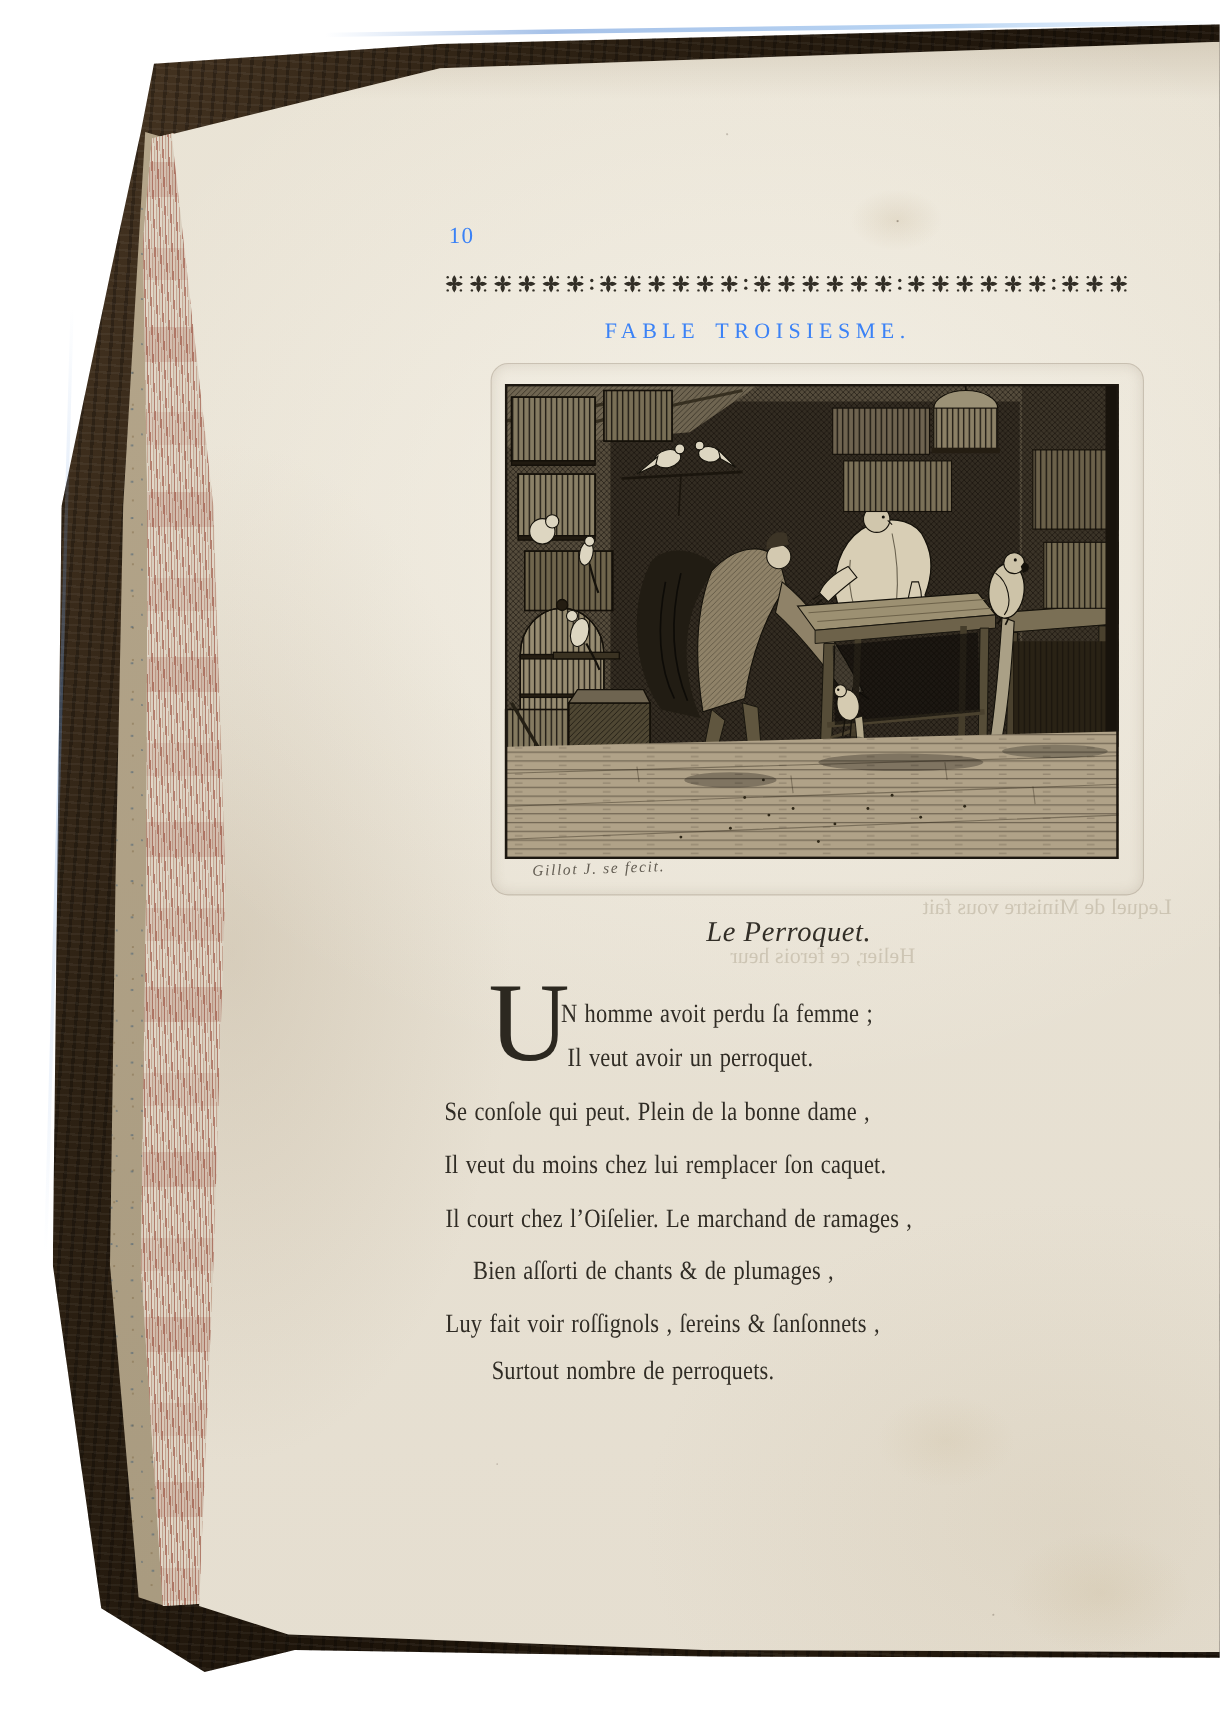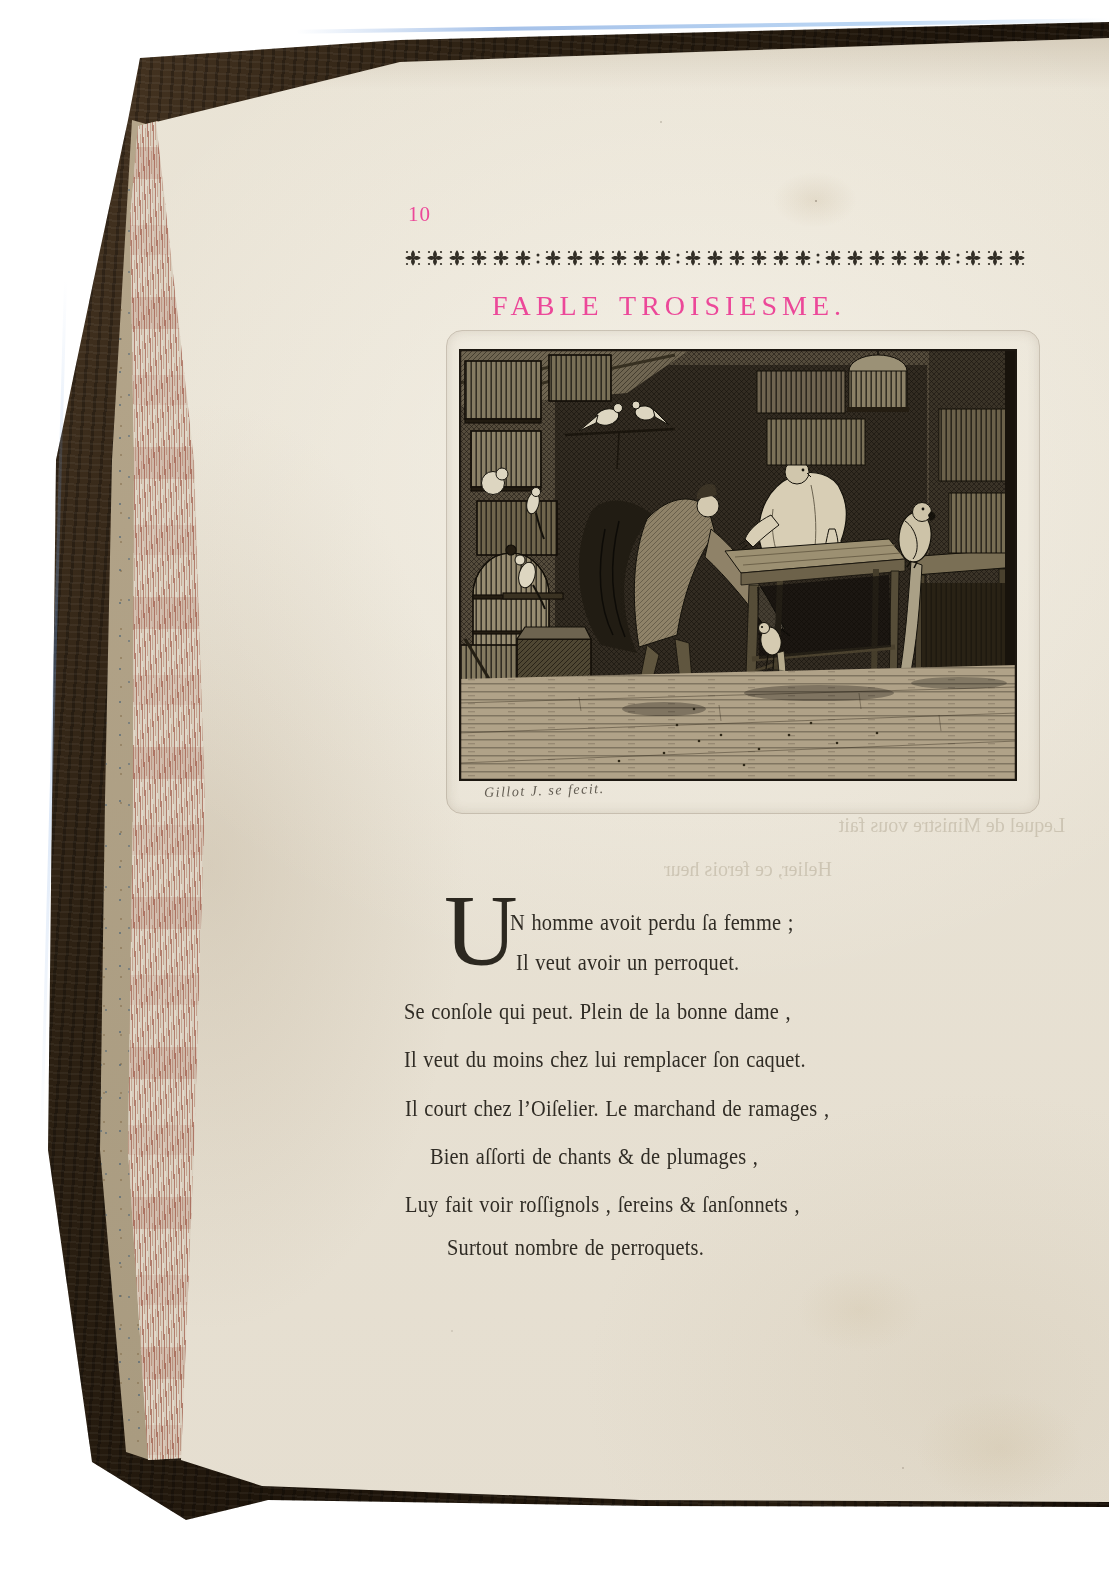--- a/index.html
+++ b/index.html
@@ -46,24 +46,24 @@
       linear-gradient(#eae4d6,#e5ded0);}
   .page::after{content:"";position:absolute;inset:0;pointer-events:none;
     background:
       radial-gradient(2px 2px at 816px 201px,rgba(60,45,30,.55),rgba(0,0,0,0) 70%),
       radial-gradient(2px 2px at 661px 122px,rgba(60,45,30,.35),rgba(0,0,0,0) 70%),
       radial-gradient(2px 2px at 981px 641px,rgba(60,45,30,.3),rgba(0,0,0,0) 70%),
       radial-gradient(2px 2px at 903px 1468px,rgba(60,45,30,.35),rgba(0,0,0,0) 70%),
       radial-gradient(1.6px 1.6px at 452px 1331px,rgba(60,45,30,.3),rgba(0,0,0,0) 70%);}
 
   
-  .txt{position:absolute;color:#ec4899;white-space:nowrap;}
+  .txt{position:absolute;color:#3b82f6;white-space:nowrap;}
   .pageno{left:408px;top:202px;font-size:21px;letter-spacing:1px;}
   .running-title{left:538px;top:200px;width:332px;text-align:center;font-size:21px;letter-spacing:4px;word-spacing:3px;}
-  .heading{left:492px;top:290px;width:336px;text-align:right;font-size:28px;letter-spacing:5px;word-spacing:4px;}
+  .heading{left:492px;top:290px;width:336px;text-align:right;font-size:20px;letter-spacing:5px;word-spacing:4px;}
   .ornament{position:absolute;left:404px;top:248px;width:636px;height:20px;}
   .plate-mark{position:absolute;left:446px;top:330px;width:592px;height:482px;border-radius:16px;
     border:1px solid rgba(115,100,80,.30);box-shadow:inset 0 0 12px rgba(115,100,80,.18);}
   .engraving{position:absolute;left:459px;top:349px;width:558px;height:432px;}
   .engraving svg{display:block;width:100%;height:100%;}
   .signature{left:484px;top:783px;font-size:14px;font-style:italic;color:#4c463c;opacity:.85;
     transform:rotate(-2deg);letter-spacing:1.5px;}
   .caption{left:592px;top:832px;width:250px;text-align:center;font-size:26px;font-style:italic;
     letter-spacing:.5px;color:#322e27;}
   .ghost{color:#93876e;opacity:.32;font-size:20px;transform:scaleX(-1);transform-origin:center;}
@@ -323,20 +323,21 @@
       <ellipse cx="360" cy="344" rx="75" ry="8" fill="rgba(12,9,6,.3)"></ellipse>
       <ellipse cx="500" cy="334" rx="48" ry="6" fill="rgba(12,9,6,.28)"></ellipse>
 
       <rect x="1" y="1" width="556" height="430" fill="none" stroke="#1c1710" stroke-width="2.5"></rect>
     </svg>
   </div>
 
   <div class="txt signature">Gillot J. se fecit.</div>
 
   <div class="txt ghost g1">Lequel de Ministre vous fait</div>
+  <div class="txt caption">Le Perroquet.</div>
   <div class="txt ghost g2">Helier, ce ferois heur</div>
 
   <div class="txt dropcap">U</div>
   <div class="txt vl l1">N homme avoit perdu ſa femme ;</div>
   <div class="txt vl l2">Il veut avoir un perroquet.</div>
   <div class="txt vl l3">Se conſole qui peut. Plein de la bonne dame ,</div>
   <div class="txt vl l4">Il veut du moins chez lui remplacer ſon caquet.</div>
   <div class="txt vl l5">Il court chez l’Oiſelier. Le marchand de ramages ,</div>
   <div class="txt vl l6">Bien aſſorti de chants &amp; de plumages ,</div>
   <div class="txt vl l7">Luy fait voir roſſignols , ſereins &amp; ſanſonnets ,</div>

